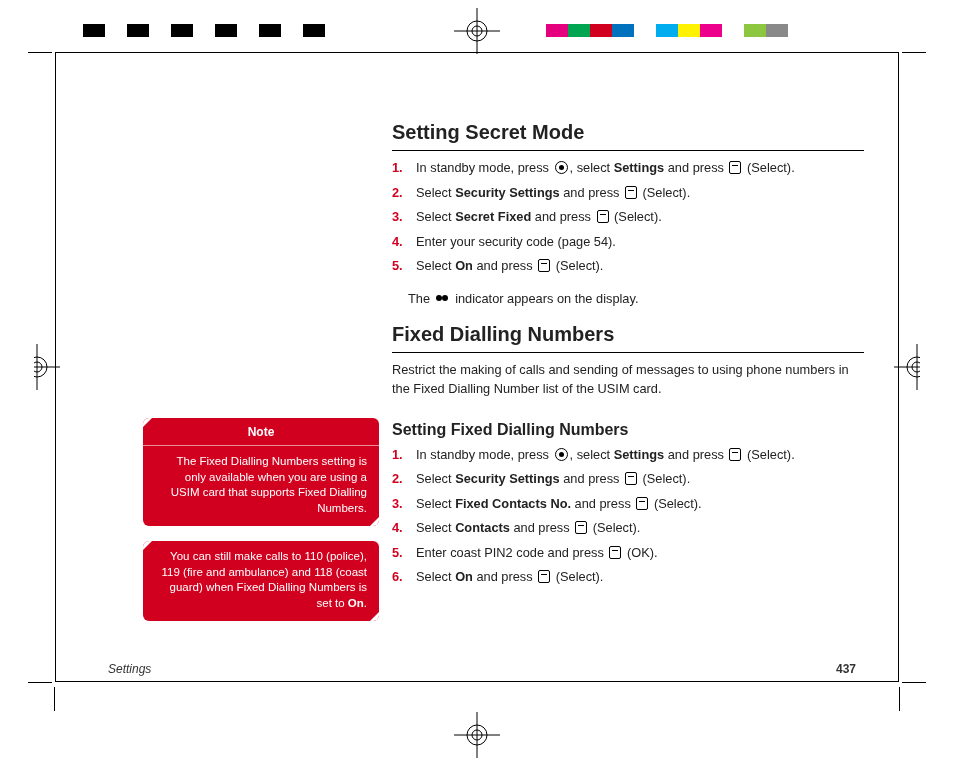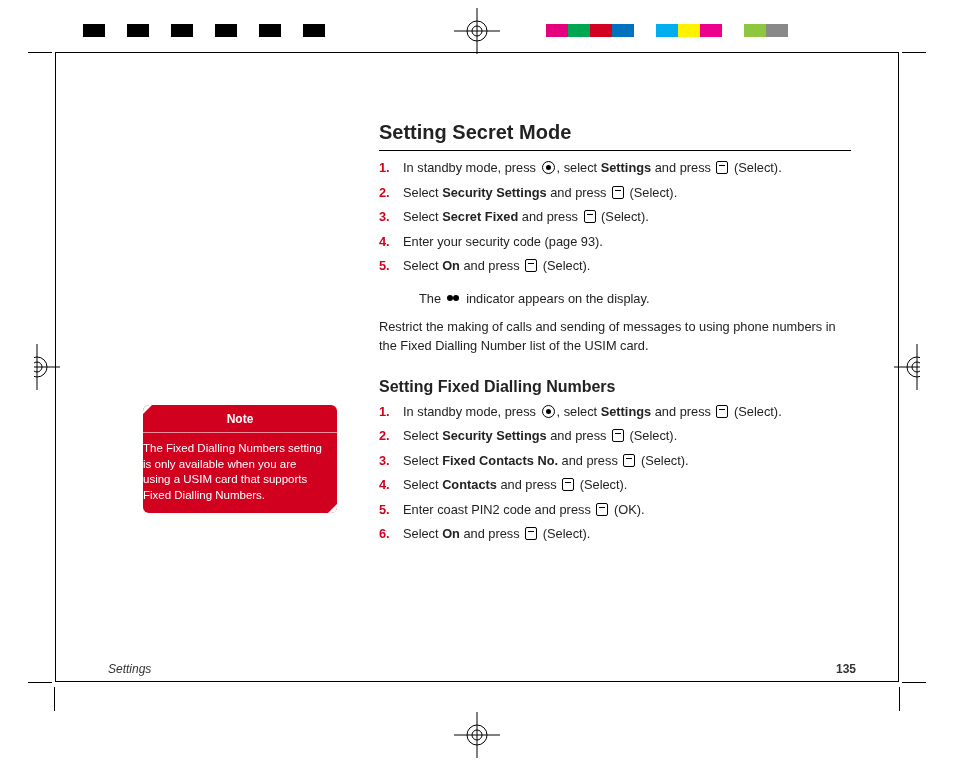--- a/index.html
+++ b/index.html
@@ -23,21 +23,21 @@
   
   .page-frame {
     position: absolute;
     left: 55px; top: 52px;
     width: 844px; height: 630px;
     border: 0.5px solid #000;
   }
   
   .content {
     position: absolute;
-    left: 379px;
+    left: 392px;
     top: 118px;
     width: 472px;
     font-size: 12.8px;
     line-height: 1.45;
     color: #222;
   }
   h2 {
     font-family: "Arial Narrow", "Helvetica Neue Condensed", Arial, sans-serif;
     font-stretch: condensed;
     font-weight: 700;
@@ -52,21 +52,21 @@
     font-stretch: condensed;
     font-weight: 700;
     font-size: 16px;
     margin-top: 20px;
     margin-bottom: 4px;
   }
   ol { list-style: none; margin-bottom: 16px; }
   ol li { display: flex; margin-bottom: 6px; }
   ol li .num { color: #d2001f; font-weight: 700; width: 24px; flex: 0 0 24px; }
   ol li .txt { flex: 1; }
-  .sub { margin-left: 40px; margin-top: -2px; margin-bottom: 10px; }
+  .sub { margin-left: 16px; margin-top: -2px; margin-bottom: 10px; }
   .key-round, .key-soft {
     display: inline-block;
     vertical-align: middle;
     margin: 0 2px 2px 2px;
     border: 1px solid #000;
   }
   .key-round {
     width: 13px; height: 13px; border-radius: 50%;
     position: relative;
   }
@@ -93,36 +93,37 @@
     content: ""; position: absolute;
     width: 6px; height: 6px; border-radius: 50%;
     background: #000; top: 1px;
   }
   .ind::before { left: 0; }
   .ind::after { left: 6px; }
   
   .callout {
     position: absolute;
     left: 143px;
-    width: 194px;
+    width: 236px;
     background: #d2001f;
     color: #fff;
     border-radius: 6px;
     font-size: 11.5px;
     line-height: 1.35;
     overflow: hidden;
+    margin-top: 13px;
   }
   .callout .hd {
     text-align: center;
     font-weight: 700;
     padding: 6px 0 5px 0;
     border-bottom: 1px solid rgba(255,255,255,.55);
     font-size: 12px;
   }
-  .callout .bd { padding: 8px 12px 10px 0; }
+  .callout .bd { padding: 8px 12px 10px 16px; text-align: right; }
   .callout .cut {
     position: absolute;
     width: 0; height: 0;
     border-style: solid;
   }
   .callout .cut.tl { top: -1px; left: -1px; border-width: 11px 11px 0 0; border-color: #fff transparent transparent transparent; }
   .callout .cut.br { bottom: -1px; right: -1px; border-width: 0 0 11px 11px; border-color: transparent transparent #fff transparent; }
   
   .footer {
     position: absolute;
@@ -212,29 +213,30 @@
     <li>
         <span class="num">2.</span>
         <span class="txt"><span>Select </span><b>Security Settings</b><span> and press </span><span class="key-soft"></span><span> (Select).</span></span>
       </li>
     <li>
         <span class="num">3.</span>
         <span class="txt"><span>Select </span><b>Secret Fixed</b><span> and press </span><span class="key-soft"></span><span> (Select).</span></span>
       </li>
     <li>
         <span class="num">4.</span>
-        <span class="txt">Enter your security code (page 93).</span>
+        <span class="txt">Enter your security code (page 54).</span>
       </li>
     <li>
         <span class="num">5.</span>
         <span class="txt"><span>Select </span><b>On</b><span> and press </span><span class="key-soft"></span><span> (Select).</span></span>
       </li>
   </ol>
   <p class="sub"><span>The </span><span class="ind"></span><span> indicator appears on the display.</span></p>
 
+  <h2 style="margin-top:12px;">Fixed Dialling Numbers</h2>
   <p class="intro">Restrict the making of calls and sending of messages to using phone numbers in the Fixed Dialling Number list of the USIM card.</p>
   <h3>Setting Fixed Dialling Numbers</h3>
   <ol>
     <li>
         <span class="num">1.</span>
         <span class="txt"><span>In standby mode, press </span><span class="key-round"></span><span>, select </span><b>Settings</b><span> and press </span><span class="key-soft"></span><span> (Select).</span></span>
       </li>
     <li>
         <span class="num">2.</span>
         <span class="txt"><span>Select </span><b>Security Settings</b><span> and press </span><span class="key-soft"></span><span> (Select).</span></span>
@@ -261,18 +263,21 @@
 <div class="callout" style="top:405px;">
   <div class="cut tl"></div>
     <div class="cut br"></div>
   <div class="hd">Note</div>
   <div class="bd">The Fixed Dialling Numbers setting is only available when you are using a USIM card that supports Fixed Dialling Numbers.</div>
 </div>
 
 <div class="callout" style="top:528px;">
   <div class="cut tl"></div>
     <div class="cut br"></div>
+  <div class="bd">
+    <span>You can still make calls to 110 (police), 119 (fire and ambulance) and 118 (coast guard) when Fixed Dialling Numbers is set to </span><b>On</b><span>.</span>
+  </div>
 </div>
 
 <div class="footer">
   <span class="sec">Settings</span>
-  <span class="pg">135</span>
+  <span class="pg">437</span>
 </div>
 
 </body></html>

